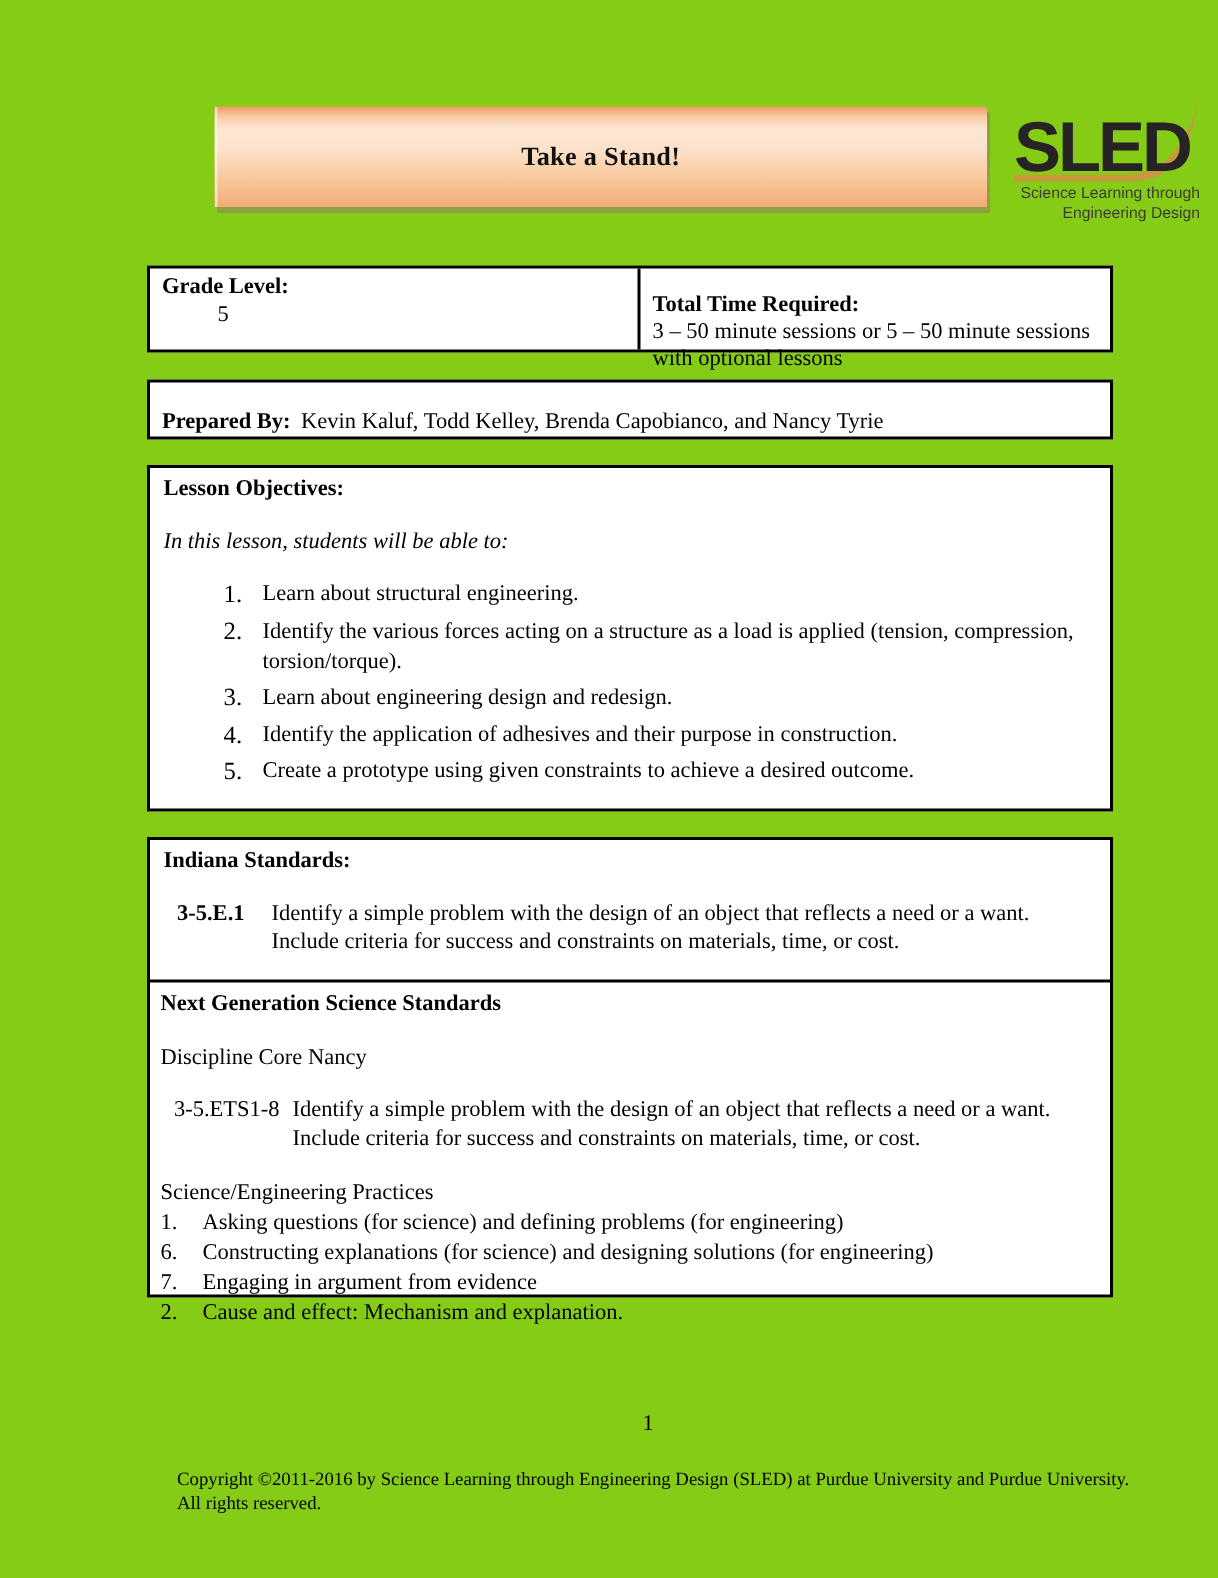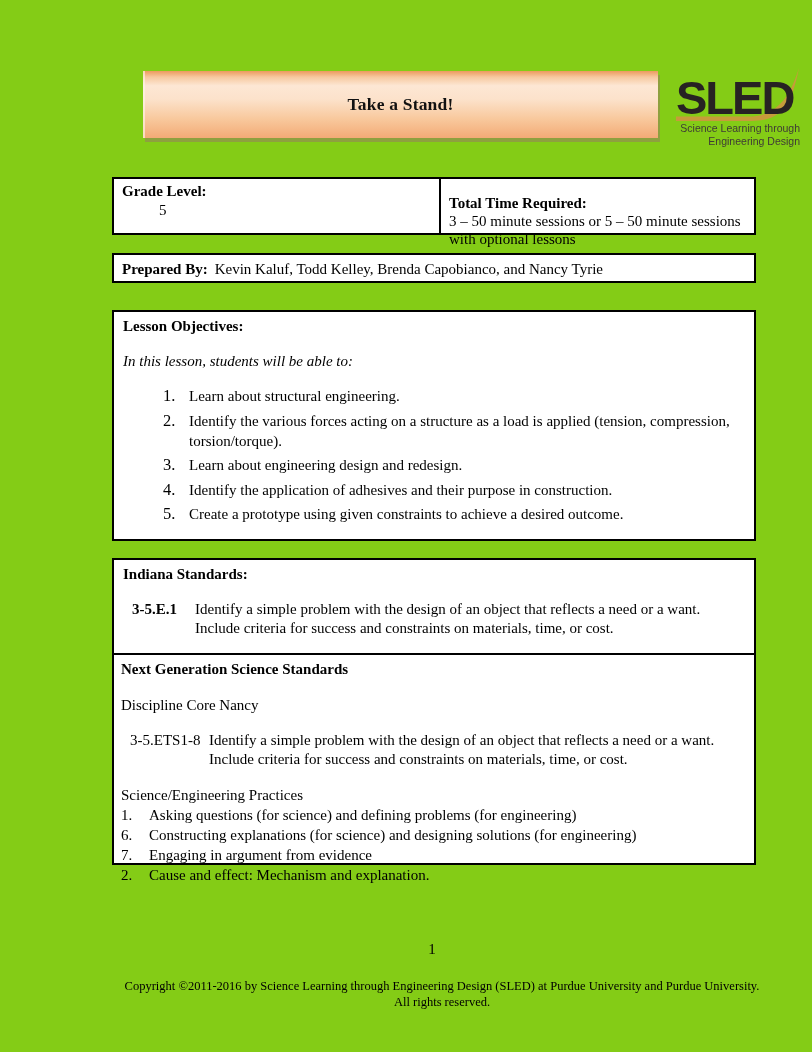--- a/index.html
+++ b/index.html
@@ -33,30 +33,30 @@
     font-size: 17.5px;
     color: #111;
     letter-spacing: 0.2px;
   }
 
   
   .logo { position: absolute; left: 658px; top: 64px; width: 146px; height: 86px; }
   .logo svg { display: block; width: 146px; height: 86px; }
 
   
-  .box { position: absolute; left: 112px; width: 644px; border: 2px solid #000; background: #fff; font-family: Liberation Serif, serif; }
+  .box { position: absolute; left: 98px; width: 644px; border: 2px solid #000; background: #fff; font-family: Liberation Serif, serif; }
 
   .info-table { top: 177px; height: 58px; display: flex; }
   .info-cell-left  { width: 327px; border-right: 2px solid #000; padding: 3px 8px; }
   .info-cell-right { flex: 1; padding: 15px 8px; line-height: 17.5px; }
   .cell-label { font-weight: bold; line-height: 19px; }
   .grade-value { padding-left: 37px; line-height: 19px; }
   .time-value { line-height: 17.5px; }
 
-  .prepared { top: 253px; height: 30px; padding: 6px 8px; }
+  .prepared { top: 253px; height: 40px; padding: 18px 8px; }
   .prepared .lbl { font-weight: bold; }
   .prepared .val { margin-left: 7px; }
 
   .objectives { top: 310px; height: 231px; padding: 5px 9px; }
   .obj-heading { font-weight: bold; line-height: 19px; }
   .obj-intro { font-style: italic; margin-top: 16px; line-height: 19px; }
   .obj-list { margin-top: 15px; }
   .obj-item { display: flex; margin-left: 40px; margin-bottom: 4.5px; }
   .obj-num { width: 26px; flex: 0 0 26px; font-size: 16.5px; line-height: 20px; }
   .obj-text { width: 558px; line-height: 20px; }
@@ -75,21 +75,21 @@
   .num-line .n { flex: 0 0 28px; }
   .num-line .t { flex: 1; }
 
   
   .page-number {
     position: absolute; left: 110px; top: 941px; width: 644px;
     text-align: center; font-size: 15px;
   }
   .copyright {
     position: absolute; left: 118px; top: 978px; width: 648px;
-    font-size: 12.5px; line-height: 16px; text-align: center;
+    font-size: 12.5px; line-height: 16px;
   }
 </style>
 </head>
 <body>
 
 <div class="page">
 
   <div class="banner">
     <div class="banner-title">Take a Stand!</div>
   </div>

